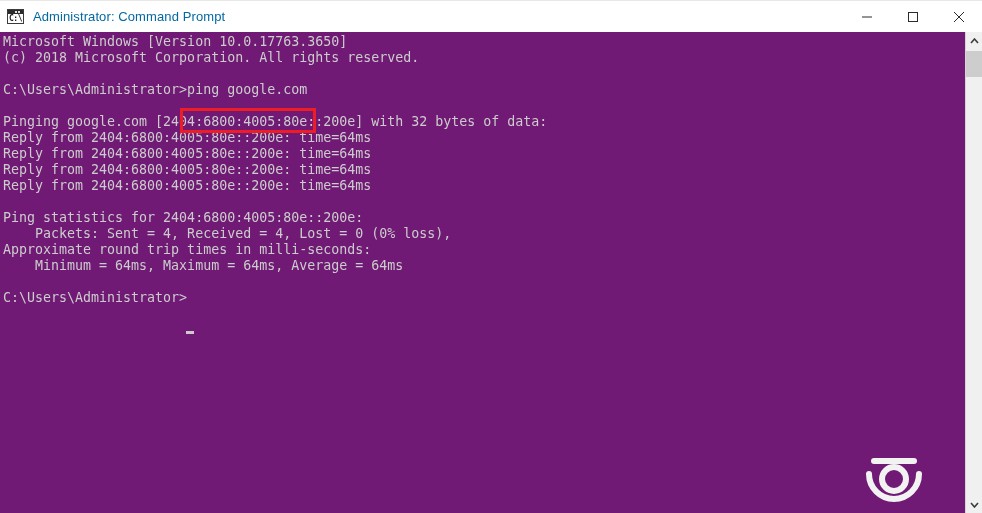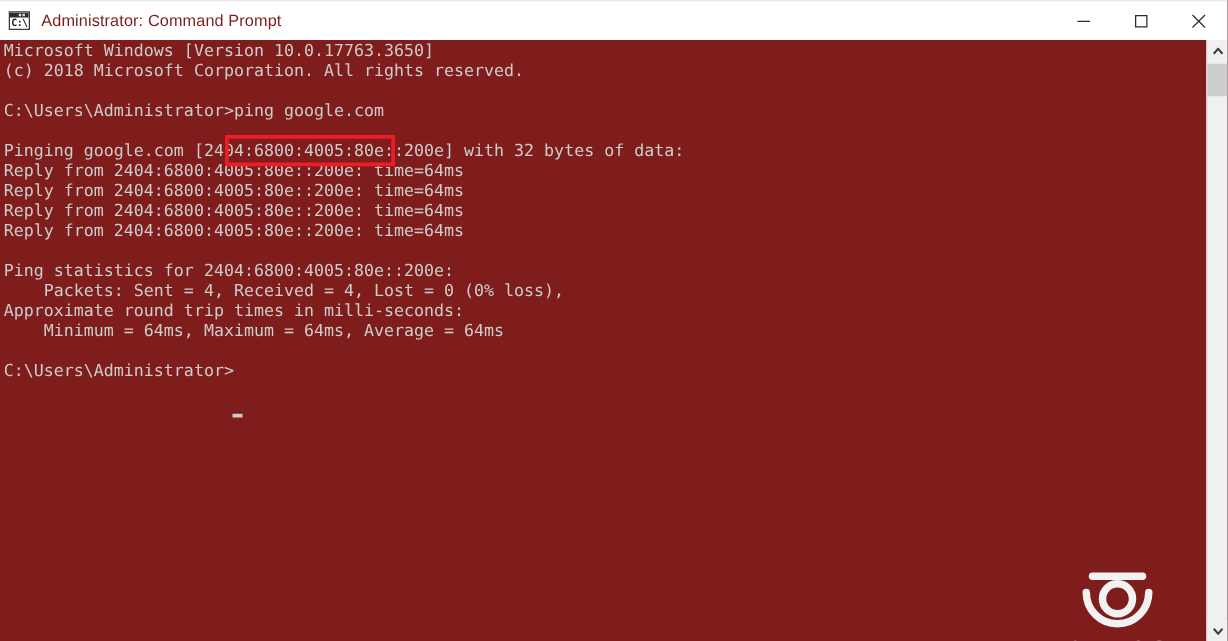--- a/index.html
+++ b/index.html
@@ -65,21 +65,21 @@
     top: 4px;
     font-family: "DejaVu Sans Mono", monospace;
     font-size: 8px;
     line-height: 9px;
     color: #1c1c1c;
     font-weight: bold;
     letter-spacing: -0.5px;
   }
   .title-text {
     font-size: 13px;
-    color: #7f1d1d;
+    color: #0369a1;
     white-space: nowrap;
     letter-spacing: 0.1px;
   }
   .win-controls {
     margin-left: auto;
     display: flex;
     height: 32px;
   }
   .win-btn {
     width: 46px;
@@ -94,21 +94,21 @@
   }
   .win-btn svg { display: block; }
 
   
   .console {
     position: absolute;
     left: 0;
     top: 32px;
     width: 982px;
     height: 481px;
-    background: #7f1d1d;
+    background: #701a75;
     overflow: hidden;
   }
   .console-text {
     position: absolute;
     left: 3px;
     top: 2px;
     margin: 0;
     font-family: "DejaVu Sans Mono", monospace;
     font-size: 13.3px;
     line-height: 16px;

